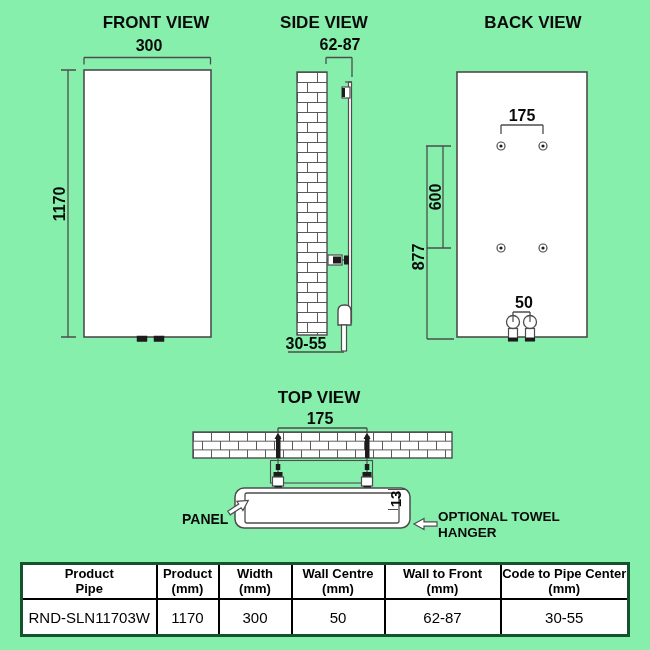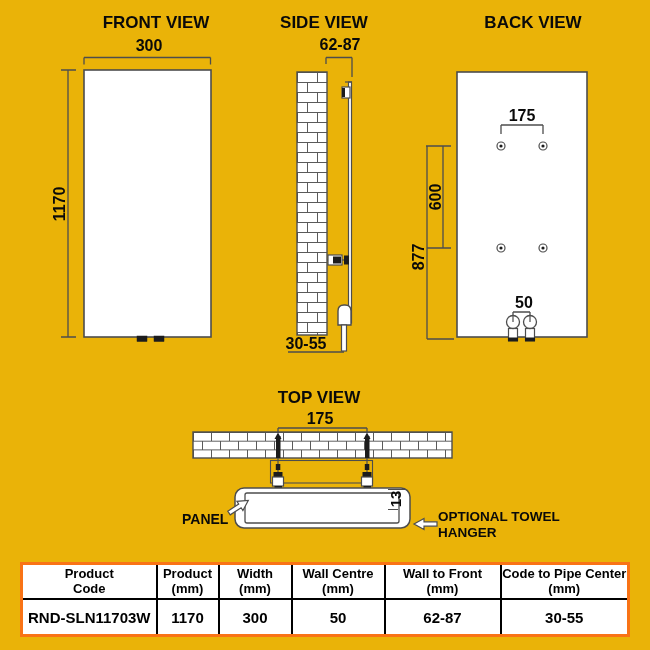--- a/index.html
+++ b/index.html
@@ -1,35 +1,35 @@
 <!DOCTYPE html>
 <html><head>
 <meta charset="utf-8">
 <style>
   html,body{margin:0;padding:0;background:#fff;}
   .page{
-    position:relative;width:650px;height:650px;background:#eab308;
+    position:relative;width:650px;height:650px;background:#86efac;
     font-family:"Liberation Sans",sans-serif;overflow:hidden;
   }
   .drawing{position:absolute;left:0;top:0;}
   svg text{fill:#0a0a0a;font-family:"Liberation Sans",sans-serif;font-weight:bold;}
   .view-title{font-size:17px;}
   .dim-label{font-size:16px;}
   .small-label{font-size:13.5px;}
   .spec-table{
     position:absolute;left:20px;top:562px;width:607px;height:69px;
     border-collapse:collapse;table-layout:fixed;background:#fff;
-    border:3px solid #f97316;
+    border:3px solid #14532d;
   }
   .spec-table th,.spec-table td{
     border:2px solid #000;text-align:center;vertical-align:middle;
     padding:0;color:#000;
   }
   .spec-table th{font-size:13px;font-weight:bold;line-height:14.5px;height:33px;}
-  .spec-table td{font-size:15px;font-weight:bold;height:34px;text-align:center;}
+  .spec-table td{font-size:15px;font-weight:normal;height:34px;text-align:center;}
 </style>
 </head>
 <body>
 
 <div class="page">
 
   <svg class="drawing" width="650" height="560" viewBox="0 0 650 560">
     <defs>
       <pattern id="brickV" width="20" height="20" patternUnits="userSpaceOnUse" patternTransform="translate(297,72)">
         <rect width="20" height="20" fill="#ffffff"></rect>
@@ -191,21 +191,21 @@
         <col style="width:62px">
         <col style="width:73px">
       <col style="width:93px">
         <col style="width:116px">
         <col style="width:128px">
     </colgroup>
     <thead>
       <tr>
         <th>
           <span>Product</span><br>
-          <span>Code</span>
+          <span>Pipe</span>
         </th>
         <th>
           <span>Product</span><br>
           <span>(mm)</span>
         </th>
         <th>
           <span>Width</span><br>
           <span>(mm)</span>
         </th>
         <th>

